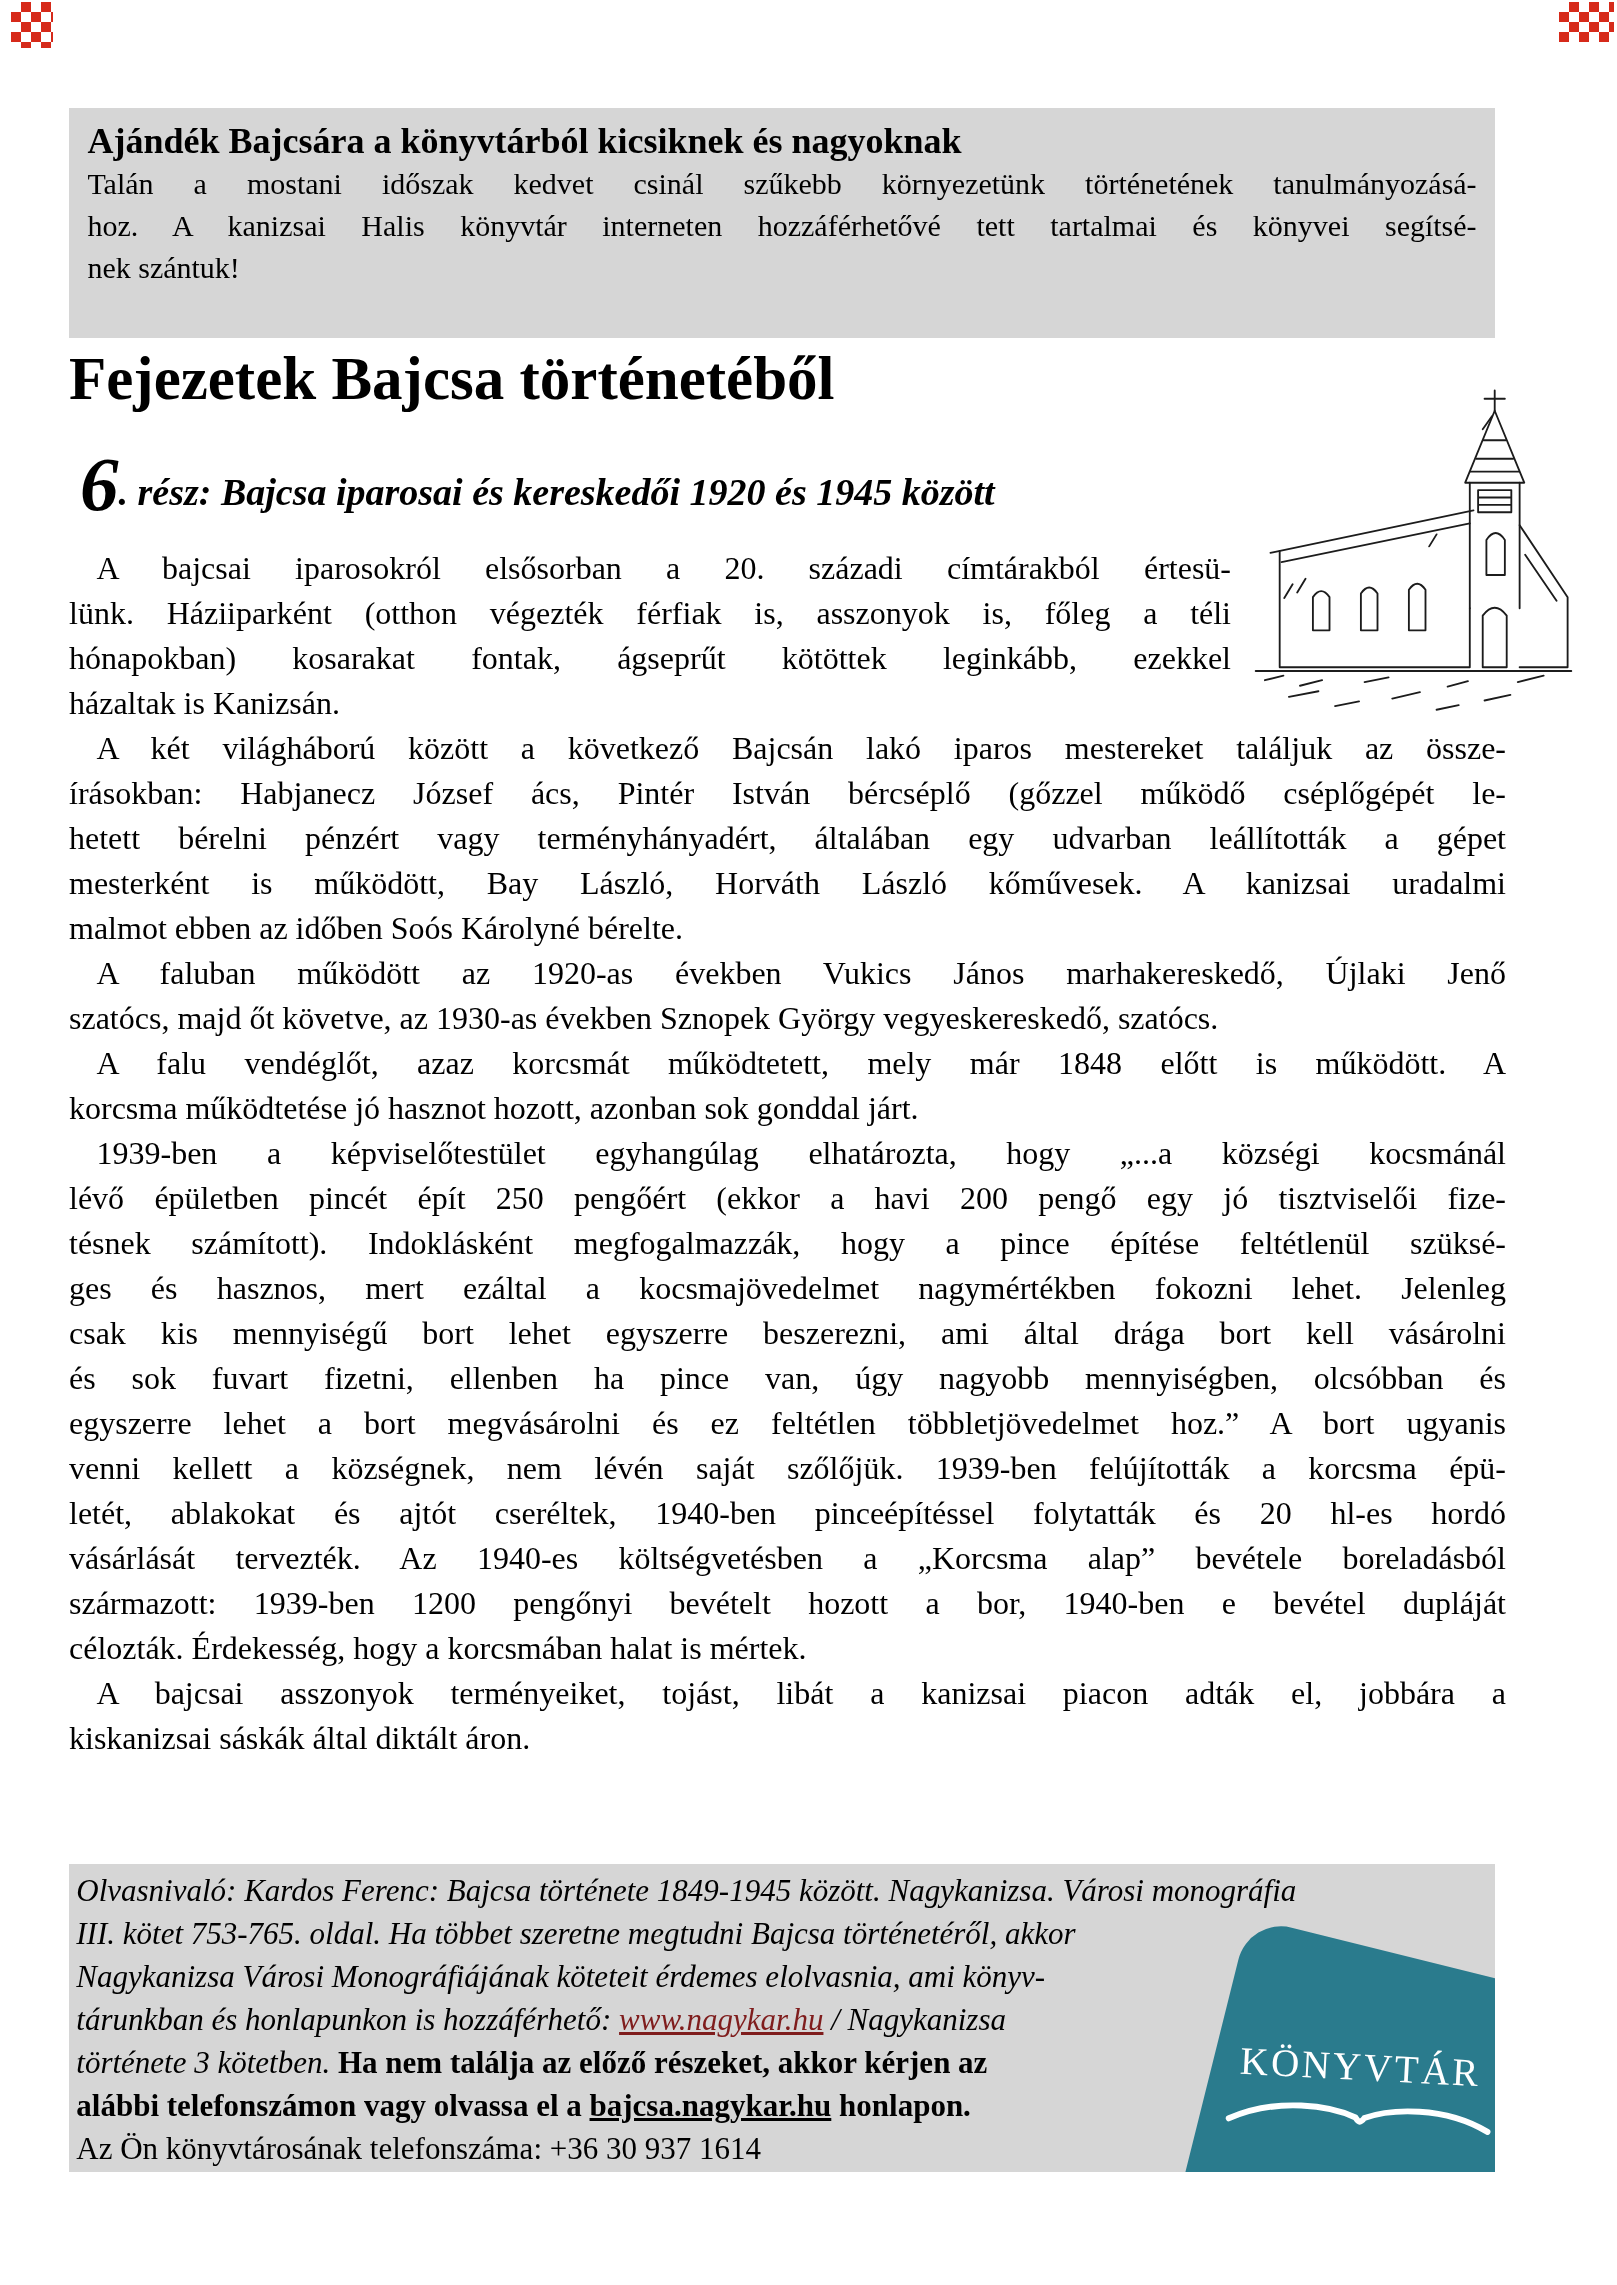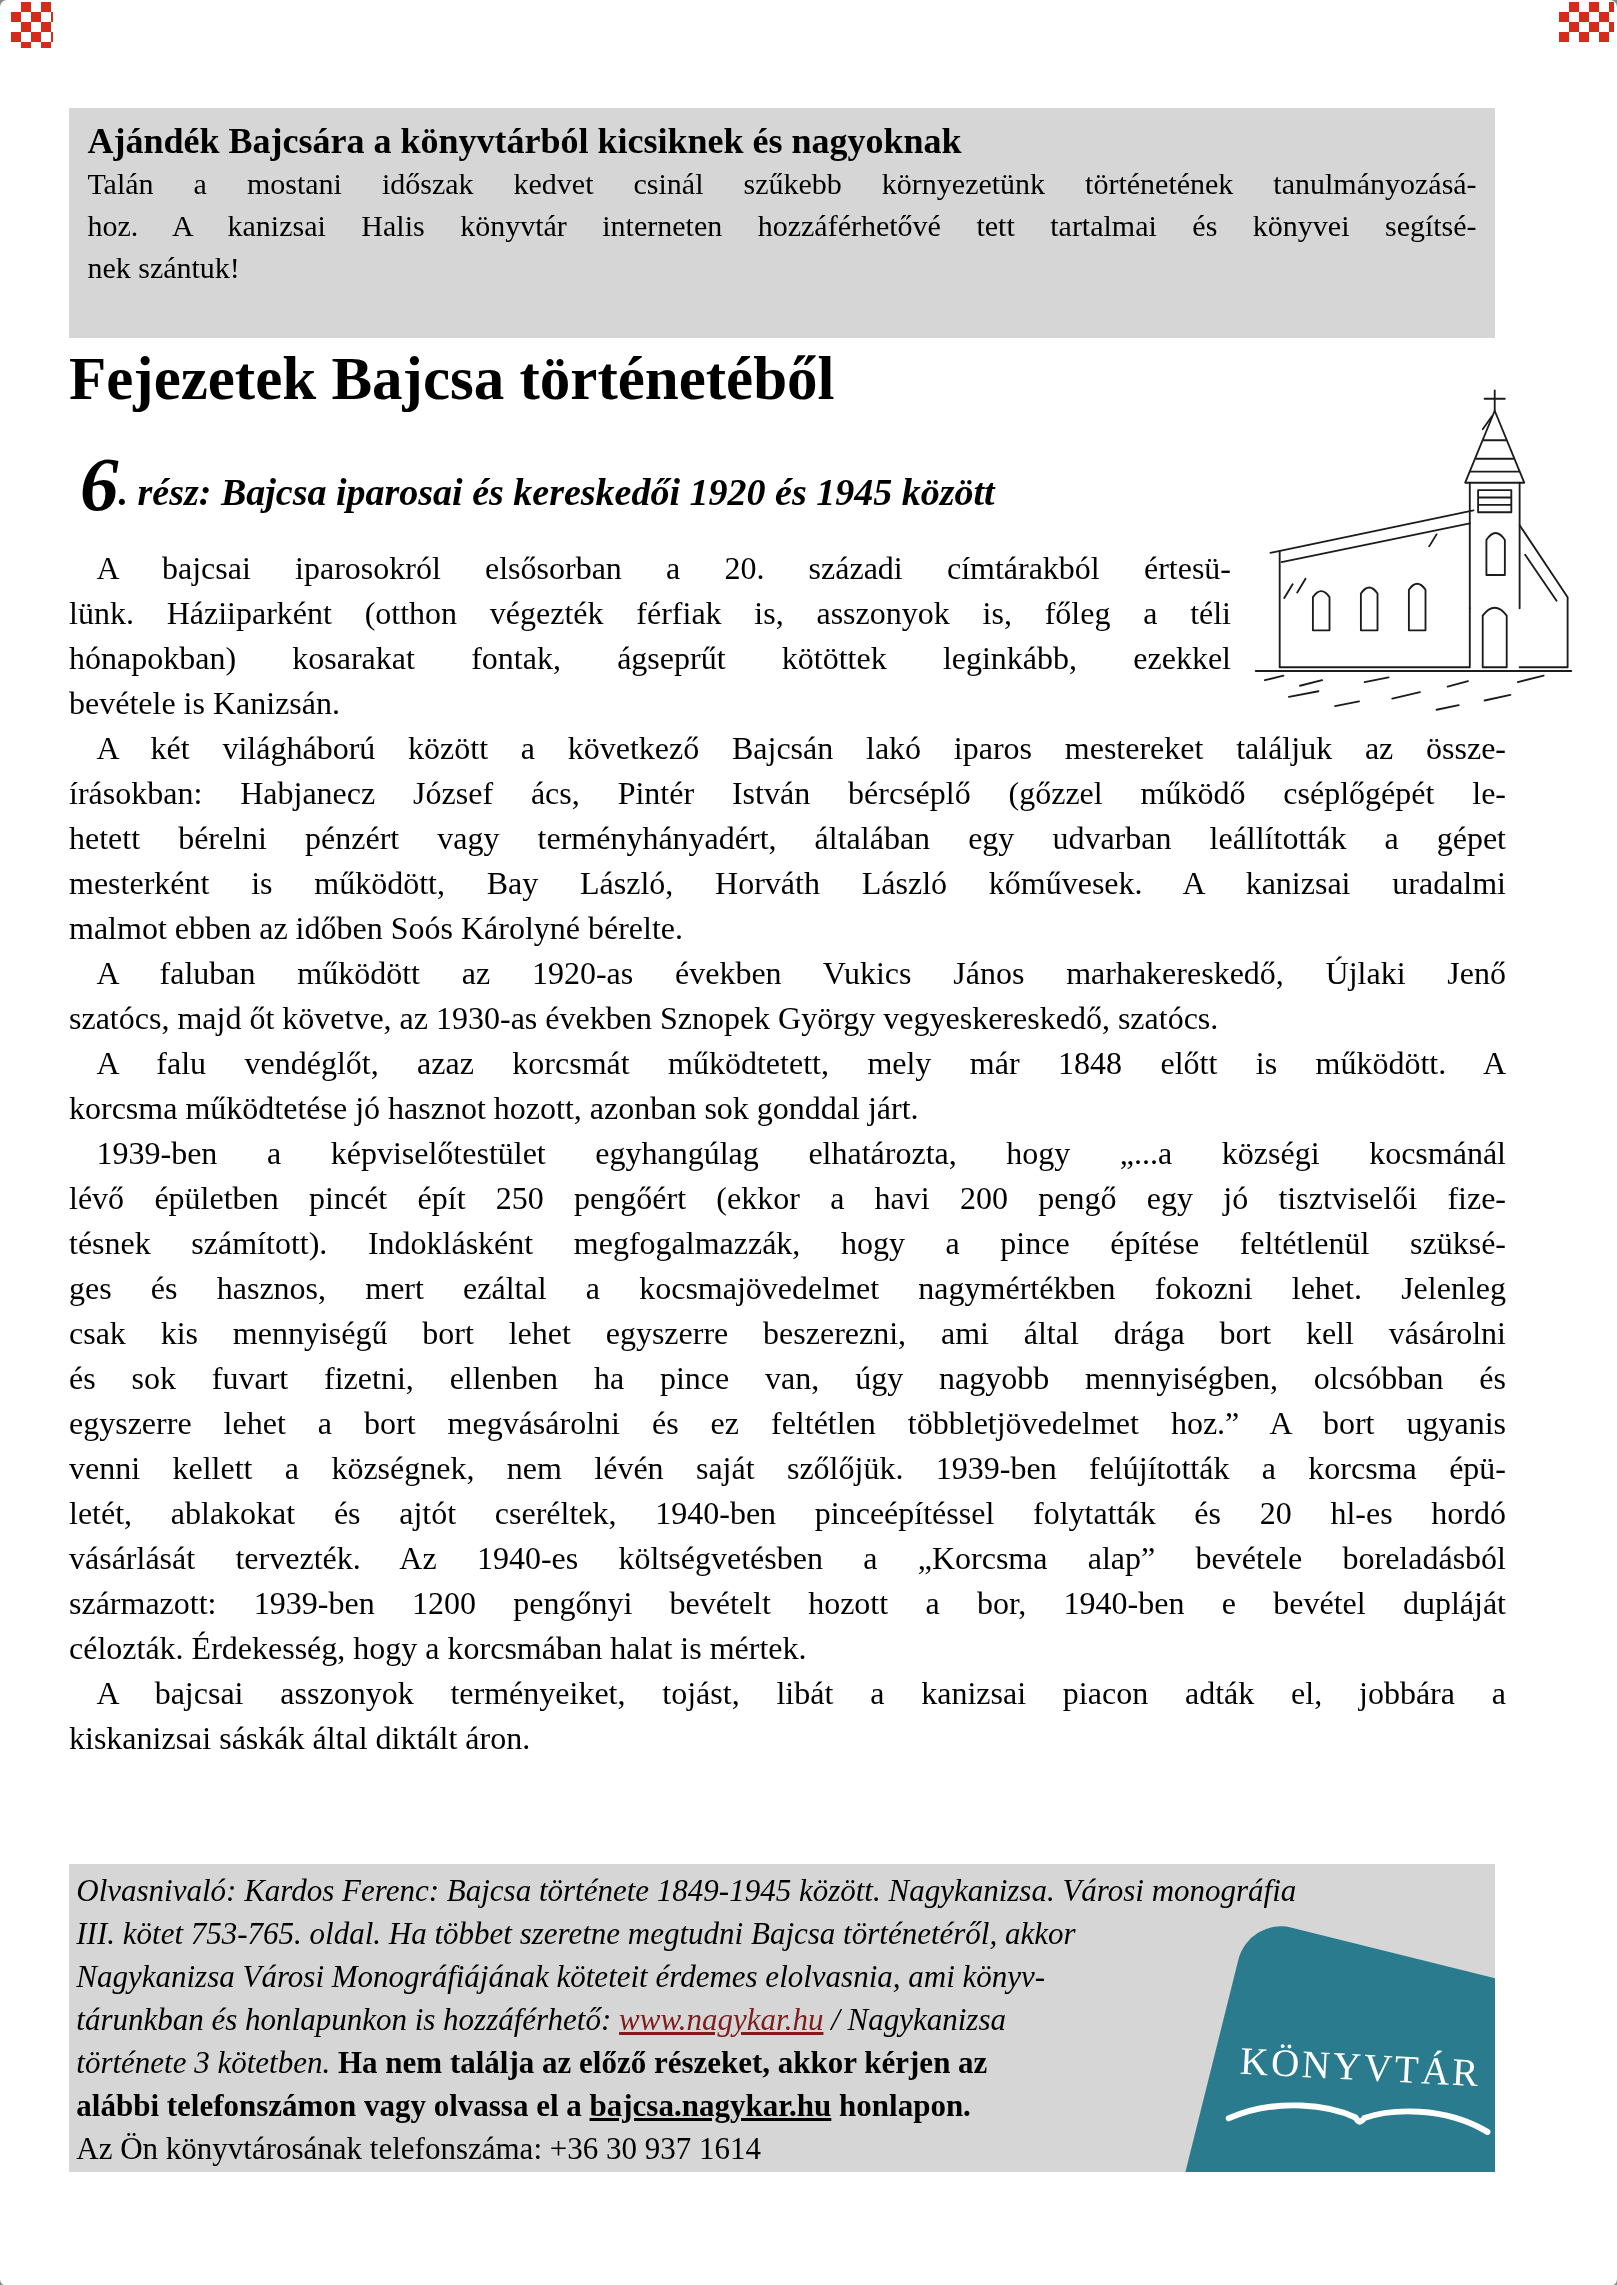--- a/index.html
+++ b/index.html
@@ -1,20 +1,19 @@
 <!DOCTYPE html>
 <html style="font-size:14.7px"><head>
 <meta charset="utf-8">
 <style>
   html,body { margin:0; padding:0; background:#888; }
   .page {
     position:relative; width:1617px; height:2286px; background:#ffffff;
     font-family:"Liberation Serif", serif; color:#000; overflow:hidden;
     margin:0 auto;
-    border-radius:7px;
   }
   
   .artifact {
     position:absolute;
     background:
       repeating-conic-gradient(#d62a1a 0 25%, rgba(214,42,26,0) 0 50%);
     background-size:20px 20px;
   }
   .artifact-left  { left:11px;  top:1.8px; width:42px; height:46px; }
   .artifact-right { left:1559px; top:1.8px; width:55px; height:40px; }
@@ -126,21 +125,21 @@
       <path d="M4 306 H346"></path>
       <path d="M14 316 l20 -5 M52 322 l24 -6 M122 318 l26 -5 M212 323 l22 -6 M288 318 l28 -7 M40 334 l32 -6 M152 336 l30 -7 M252 338 l28 -6 M90 344 l26 -5 M200 348 l24 -5"></path>
     </svg>
   </div>
 
   <div class="body-text">
     <div class="para narrow justify">
         <div class="tline">A bajcsai iparosokról elsősorban a 20. századi címtárakból értesü-</div>
         <div class="tline">lünk. Háziiparként (otthon végezték férfiak is, asszonyok is, főleg a téli</div>
         <div class="tline">hónapokban) kosarakat fontak, ágseprűt kötöttek leginkább, ezekkel</div>
-        <div class="tline">bevétele is Kanizsán.</div>
+        <div class="tline">házaltak is Kanizsán.</div>
       </div>
     <div class="para justify">
         <div class="tline">A két világháború között a következő Bajcsán lakó iparos mestereket találjuk az össze-</div>
         <div class="tline">írásokban: Habjanecz József ács, Pintér István bércséplő (gőzzel működő cséplőgépét le-</div>
         <div class="tline">hetett bérelni pénzért vagy terményhányadért, általában egy udvarban leállították a gépet</div>
         <div class="tline">mesterként is működött, Bay László, Horváth László kőművesek. A kanizsai uradalmi</div>
         <div class="tline">malmot ebben az időben Soós Károlyné bérelte.</div>
       </div>
     <div class="para justify">
         <div class="tline">A faluban működött az 1920-as években Vukics János marhakereskedő, Újlaki Jenő</div>

